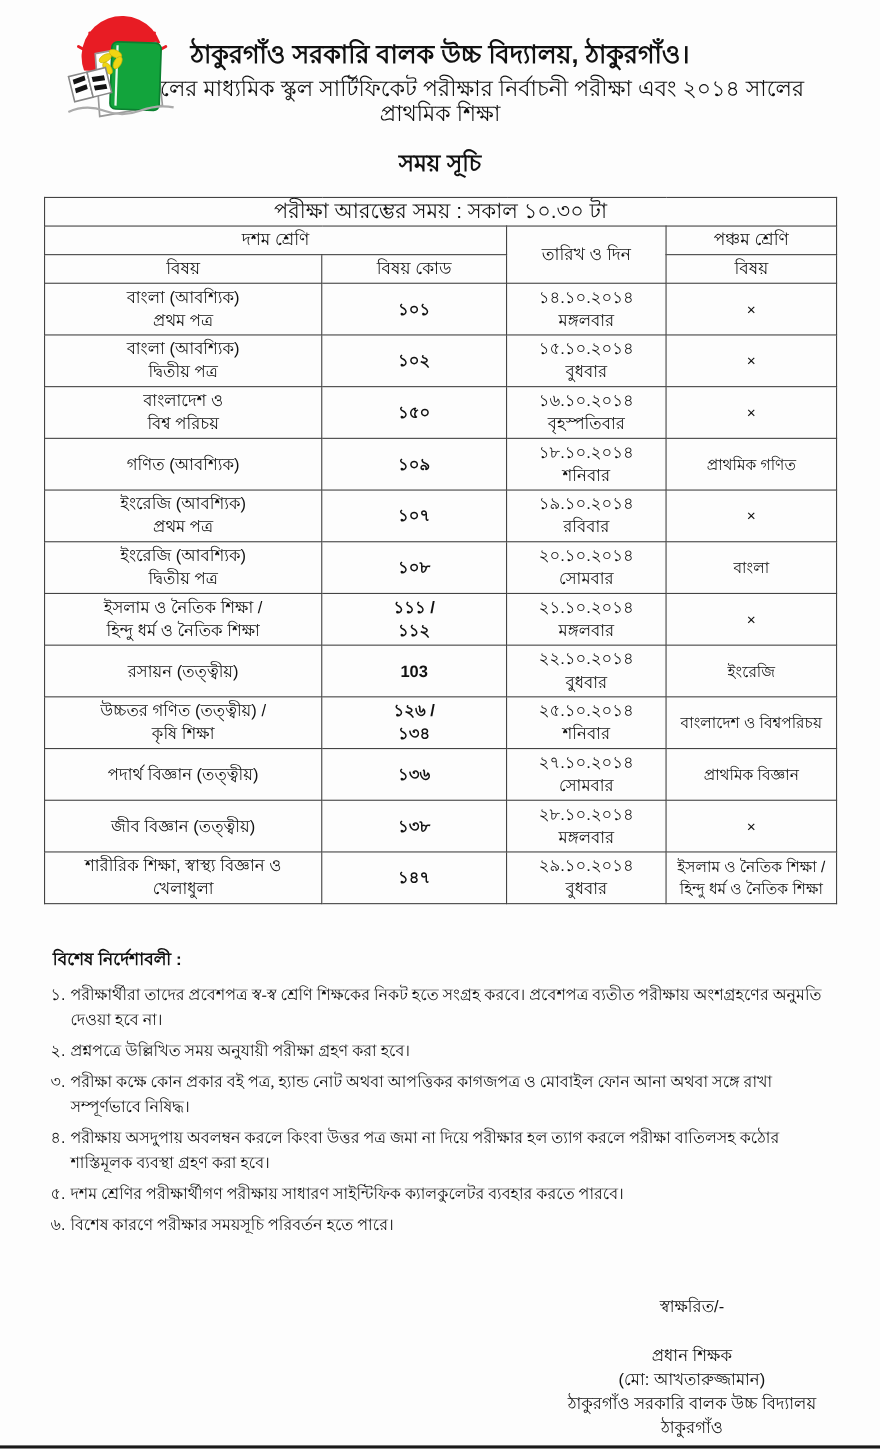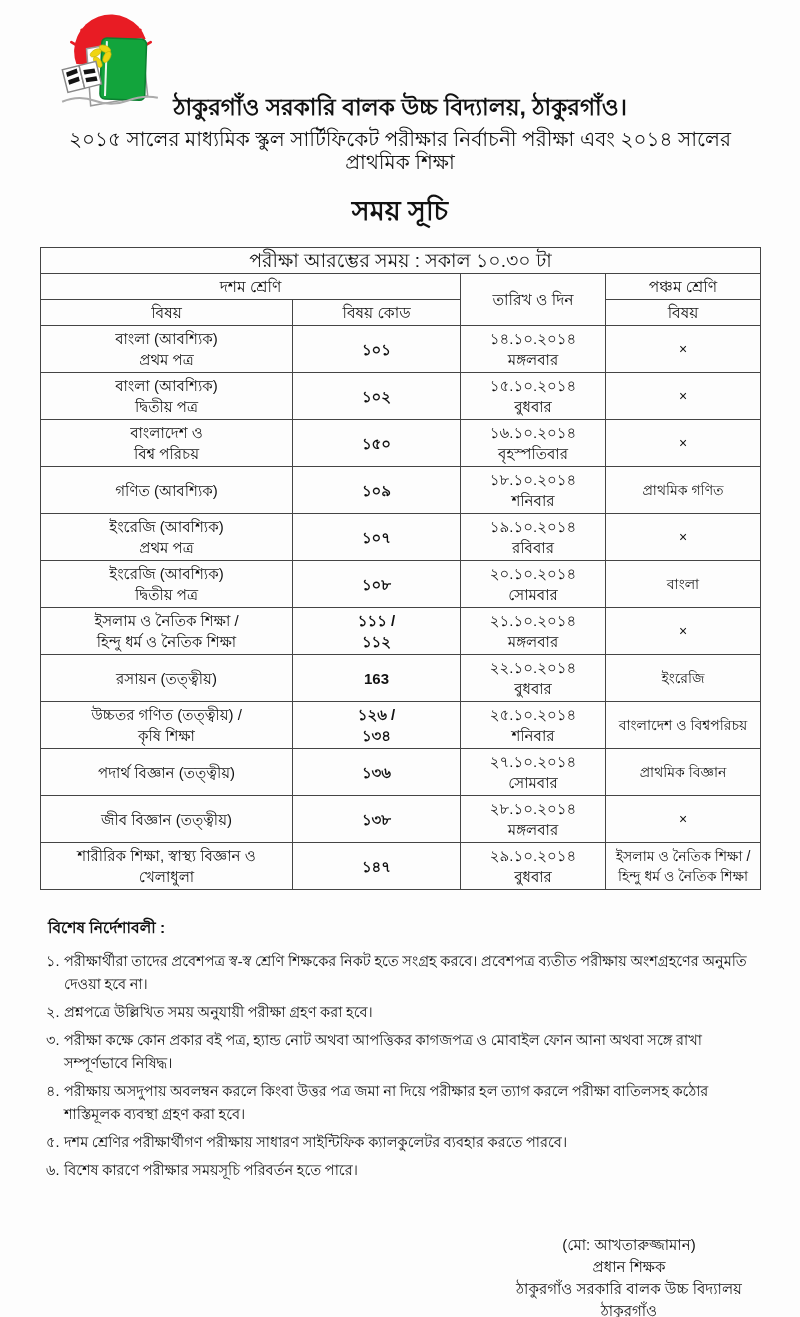--- a/index.html
+++ b/index.html
@@ -11,42 +11,42 @@
     position: relative;
   }
   .page {
     width: 800px; min-height: 1317px;
     background: #fdfdfd;
     padding: 0 40px;
     border-bottom: 3px solid #1a1a1a;
     position: relative;
   }
   
-  header { text-align: center; padding-top: 92px; position: relative; }
+  header { text-align: center; padding-top: 34px; position: relative; }
   .logo { position: absolute; left: 14px; top: 8px; width: 112px; height: 102px; }
   h1.school-name { font-size: 23px; font-weight: bold; line-height: 30px; margin-bottom: 6px; }
   .subline { font-size: 20px; line-height: 23px; font-weight: 500; }
-  h2.schedule-title { font-size: 27px; font-weight: bold; margin-top: 16px; margin-bottom: 12px; }
+  h2.schedule-title { font-size: 21px; font-weight: bold; margin-top: 16px; margin-bottom: 12px; }
   
   table.sched {
     width: 720px; border-collapse: collapse; table-layout: fixed;
     font-size: 15px;
   }
   table.sched td {
     border: 1.6px solid #444;
     text-align: center; vertical-align: middle;
     padding: 2px 6px; line-height: 21px;
   }
   td.time-row { text-align: left; padding-left: 8px; height: 24px; font-size: 19px; }
   tr.head-row td { height: 23px; font-size: 15.5px; }
   tbody.rows td { height: 45px; }
   tbody.rows td.code { font-weight: bold; }
   tbody.rows td.class5 { font-size: 14px; line-height: 20px; }
   
-  .notes { margin-top: 26px; width: 720px; }
+  .notes { margin-top: 38px; width: 720px; }
   .notes-heading { font-weight: bold; font-size: 15.5px; margin-left: 8px; margin-bottom: 8px; }
   .note { display: flex; font-size: 14.5px; line-height: 23px; margin-bottom: 5px; }
   .note .n { width: 24px; flex: none; padding-left: 6px; }
   .note .t { flex: 1; font-family: Liberation Serif, serif; }
   
   .signature { margin-top: 52px; width: 262px; margin-left: auto; margin-right: 0; text-align: center; font-size: 15px; line-height: 22px; }
   .sig-label { margin-bottom: 22px; }
 </style>
 </head>
 <body>
@@ -160,21 +160,21 @@
           <td class="class5">বাংলা</td>
         </tr>
         <tr>
           <td>ইসলাম ও নৈতিক শিক্ষা /<br>হিন্দু ধর্ম ও নৈতিক শিক্ষা</td>
           <td class="code">১১১ /<br>১১২</td>
           <td>২১.১০.২০১৪<br>মঙ্গলবার</td>
           <td class="class5">×</td>
         </tr>
         <tr>
           <td>রসায়ন (তত্ত্বীয়)</td>
-          <td class="code">163</td>
+          <td class="code">103</td>
           <td>২২.১০.২০১৪<br>বুধবার</td>
           <td class="class5">ইংরেজি</td>
         </tr>
         <tr>
           <td>উচ্চতর গণিত (তত্ত্বীয়) /<br>কৃষি শিক্ষা</td>
           <td class="code">১২৬ /<br>১৩৪</td>
           <td>২৫.১০.২০১৪<br>শনিবার</td>
           <td class="class5">বাংলাদেশ ও বিশ্বপরিচয়</td>
         </tr>
         <tr>
@@ -222,19 +222,20 @@
           <span class="t">দশম শ্রেণির পরীক্ষার্থীগণ পরীক্ষায় সাধারণ সাইন্টিফিক ক্যালকুলেটর ব্যবহার করতে পারবে।</span>
         </div>
         <div class="note">
           <span class="n">৬.</span>
           <span class="t">বিশেষ কারণে পরীক্ষার সময়সূচি পরিবর্তন হতে পারে।</span>
         </div>
       </div>
   </section>
 
   <div class="signature">
+    <div class="sig-label">স্বাক্ষরিত/-</div>
+    <div>প্রধান শিক্ষক</div>
     <div>(মো: আখতারুজ্জামান)</div>
-    <div>প্রধান শিক্ষক</div>
     <div>ঠাকুরগাঁও সরকারি বালক উচ্চ বিদ্যালয়</div>
     <div>ঠাকুরগাঁও</div>
   </div>
 
 </div>
 
 </body></html>

